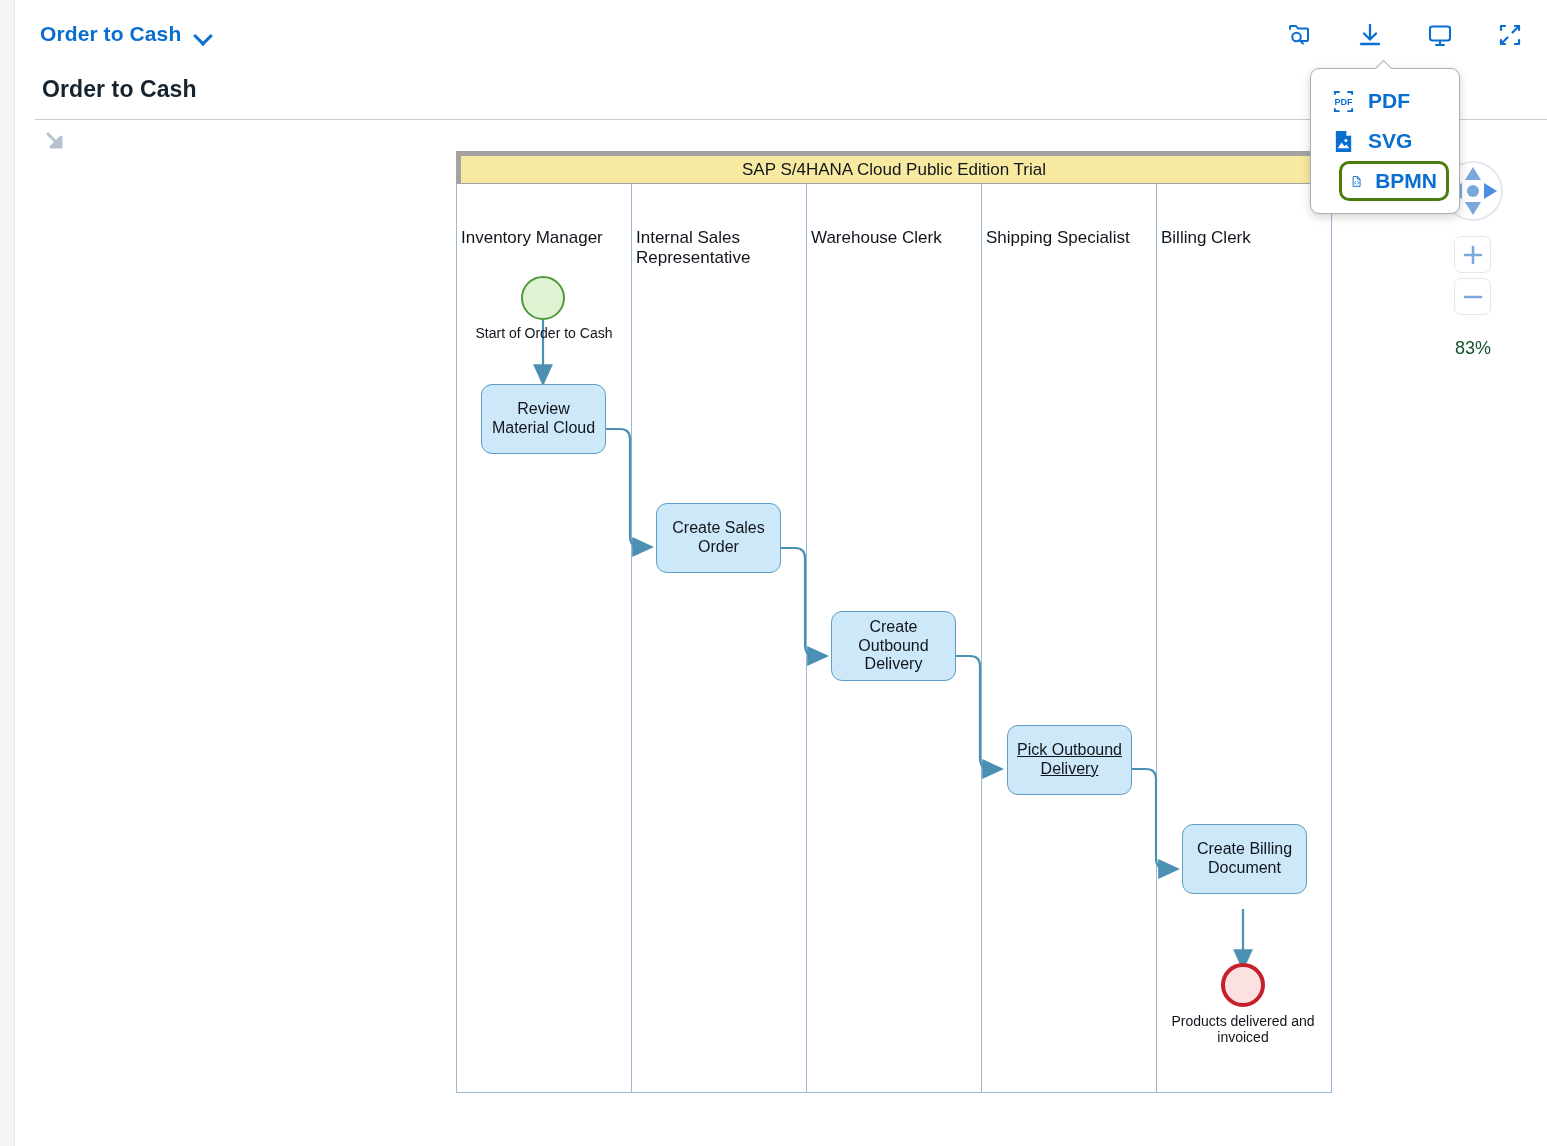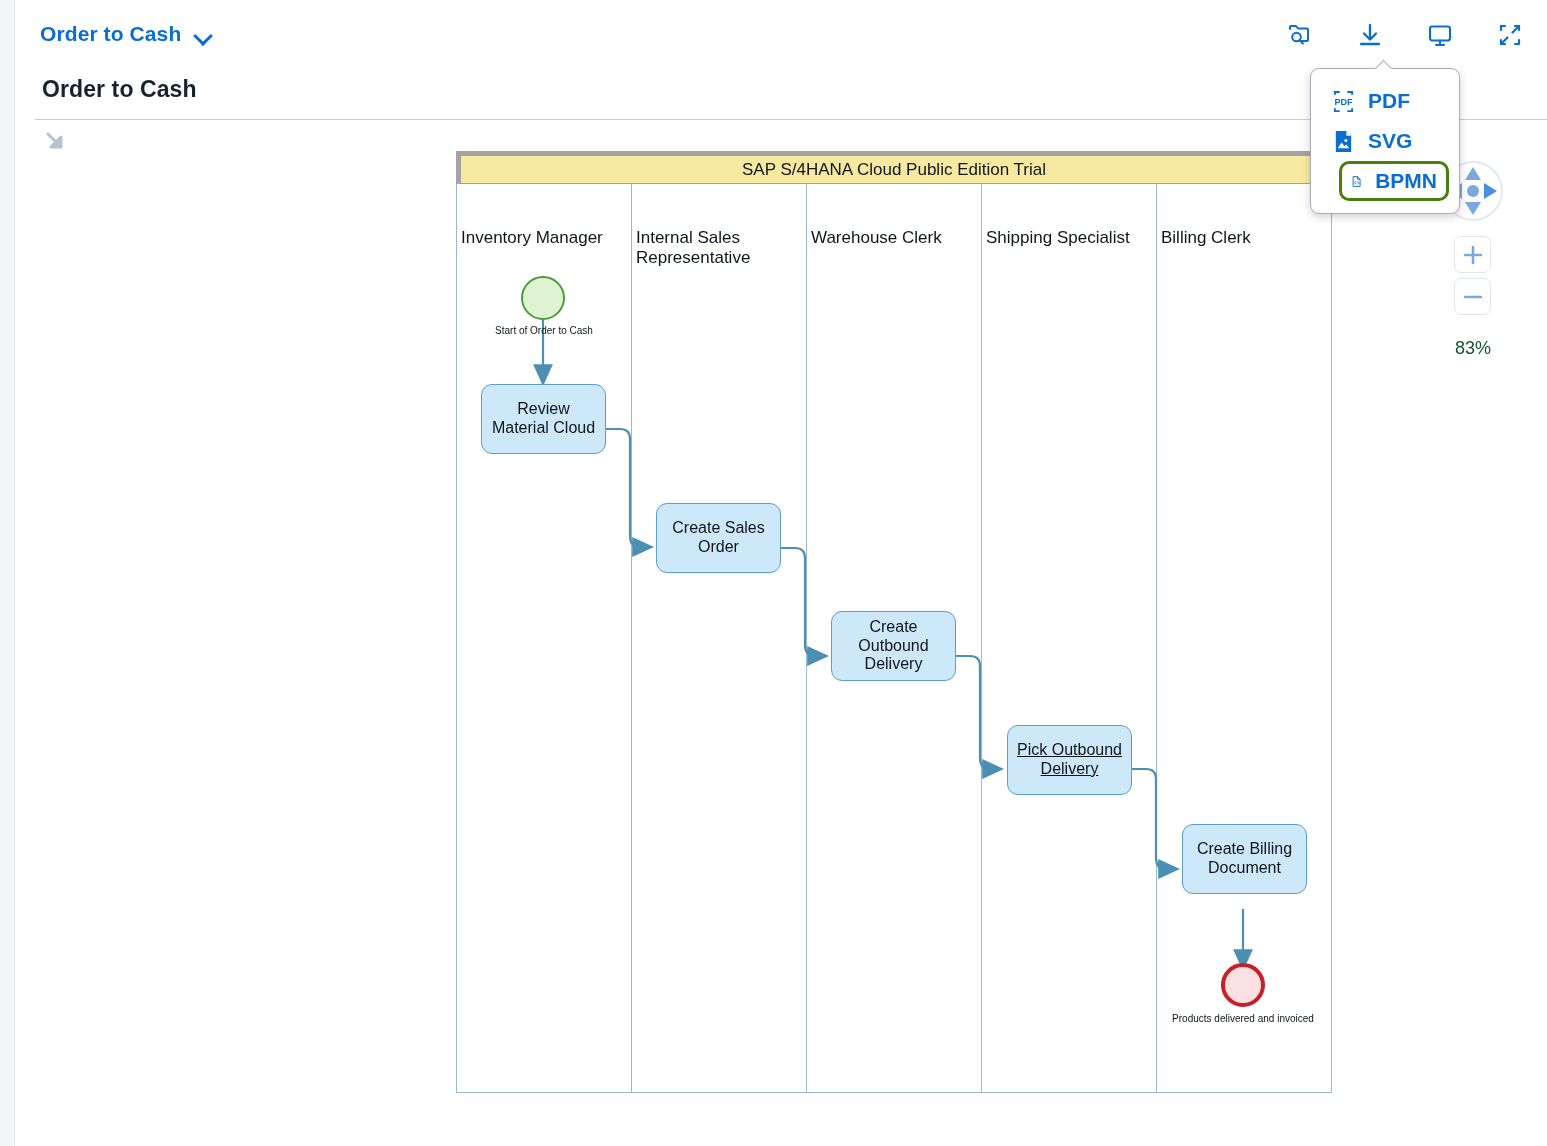--- a/index.html
+++ b/index.html
@@ -270,21 +270,21 @@
     border: 2px solid #4e9a3e;
   }
   .event.end {
     width: 44px; height: 44px;
     background: #fbe1e1;
     border: 4px solid #c8202a;
   }
   .event-label {
     position: absolute;
     text-align: center;
-    font-size: 10px;
+    font-size: 14px;
     color: #11161c;
     line-height: 1.15;
   }
 
   .conn-layer {
     position: absolute;
     left: 0; top: 0;
     width: 876px; height: 942px;
     pointer-events: none;
   }

